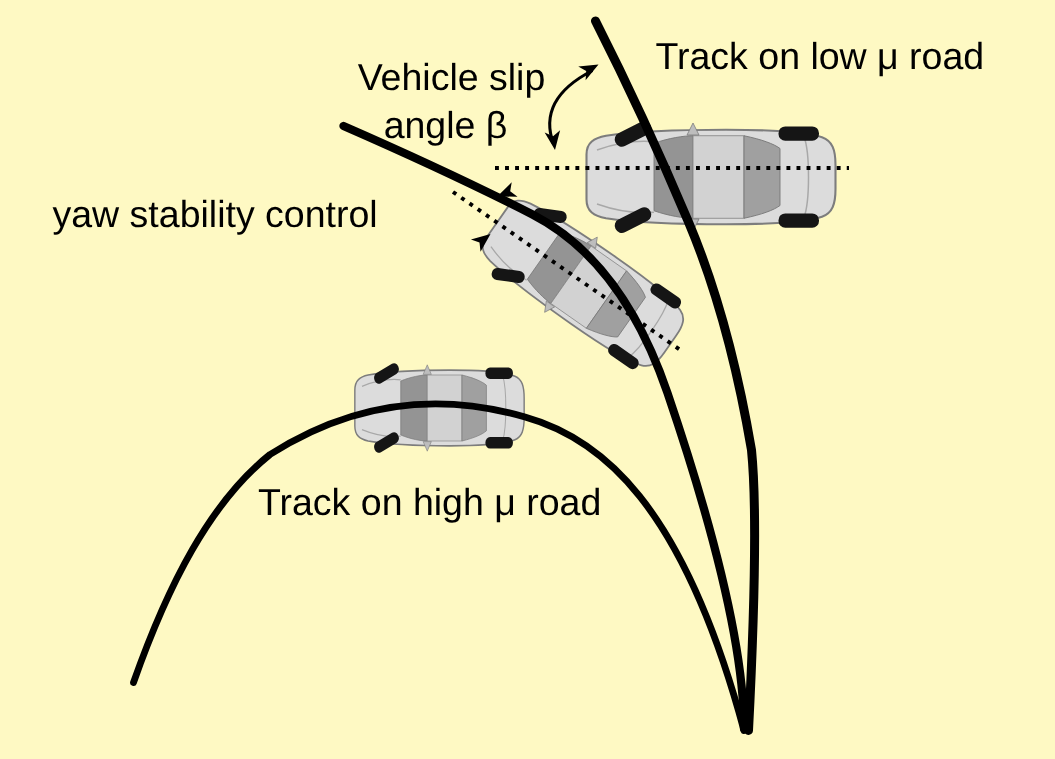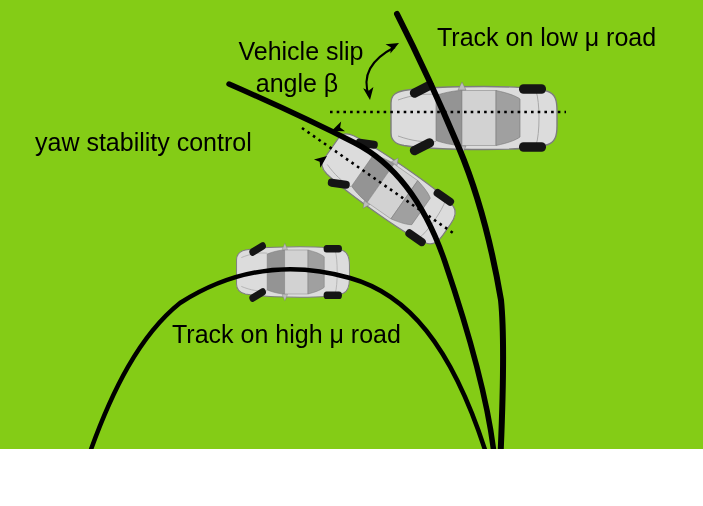--- a/index.html
+++ b/index.html
@@ -1,16 +1,16 @@
 <!DOCTYPE html>
 <html><head>
 <meta charset="utf-8">
 <style>
   html,body{margin:0;padding:0;background:#ffffff;}
-  .stage{position:relative;width:703px;height:449px;background:#84cc16;overflow:hidden;}
+  .stage{position:relative;width:703px;height:506px;background:#fef9c3;overflow:hidden;}
   .lbl{font-family:"Liberation Sans","DejaVu Sans",sans-serif;font-size:25px;fill:#000000;}
   svg{display:block;}
 </style>
 </head>
 <body>
 
 <div class="stage">
 <svg width="703" height="506" viewBox="0 0 703 506">
   <defs>
     <g id="car">

